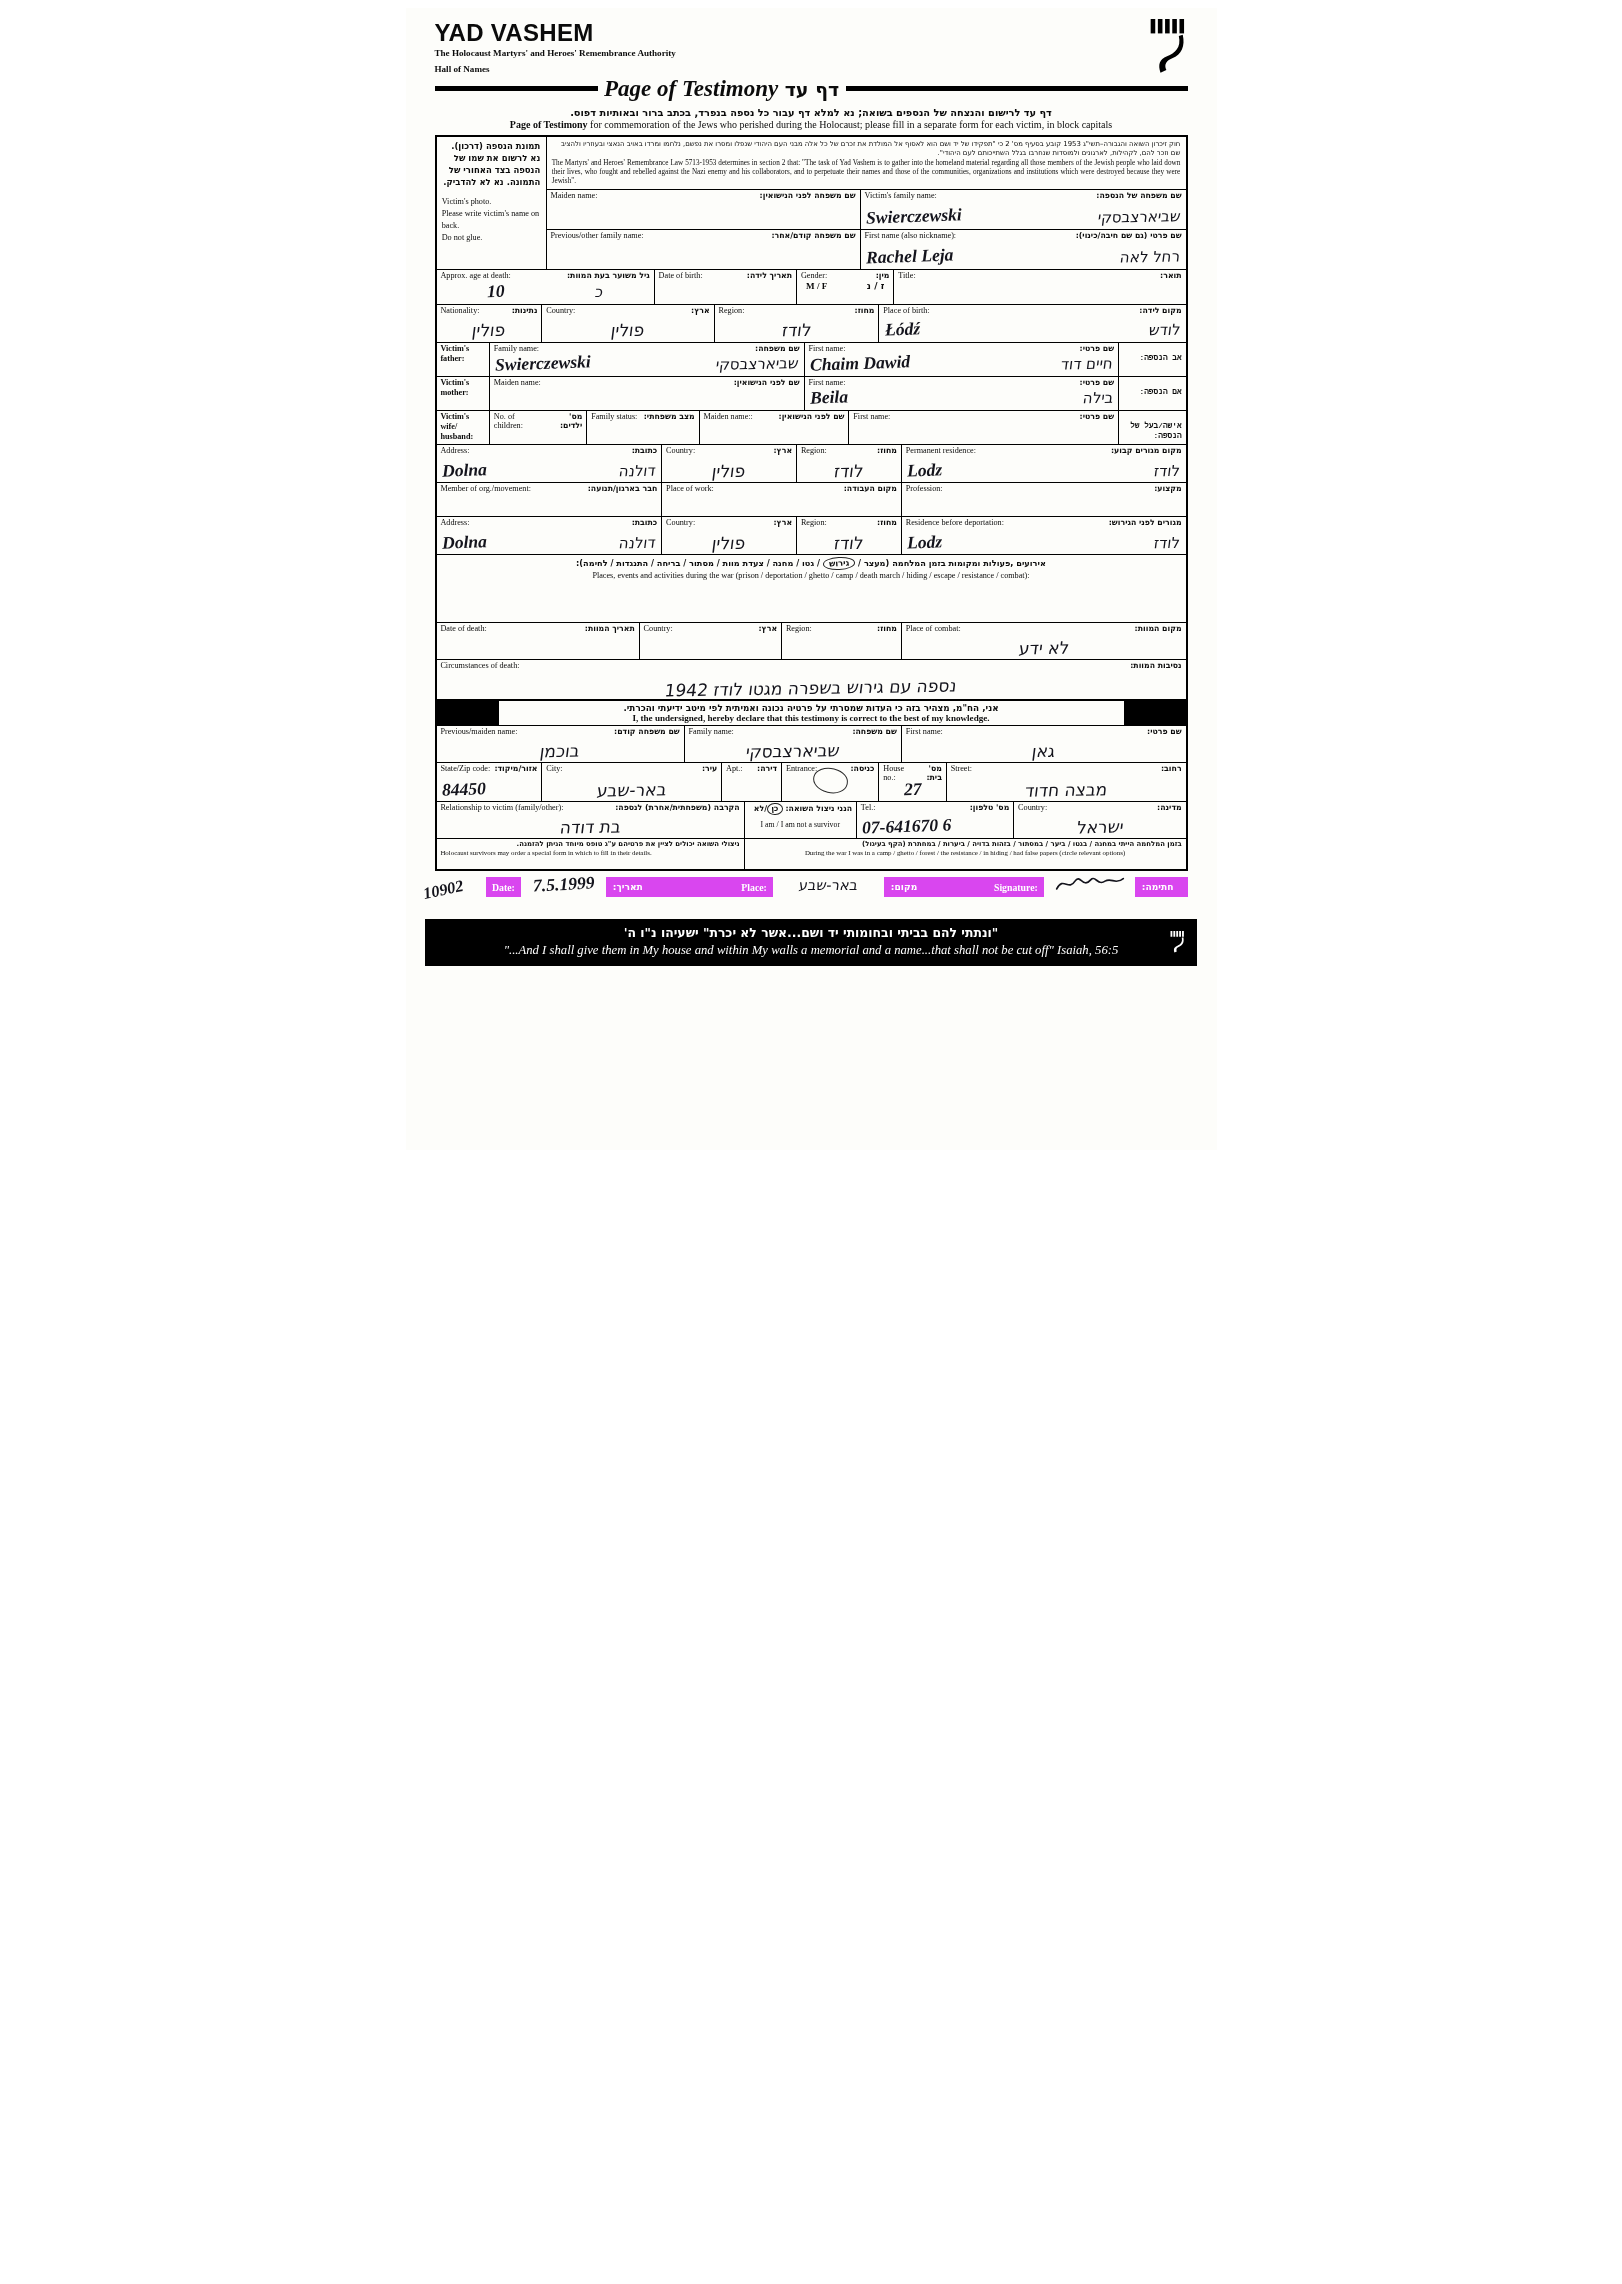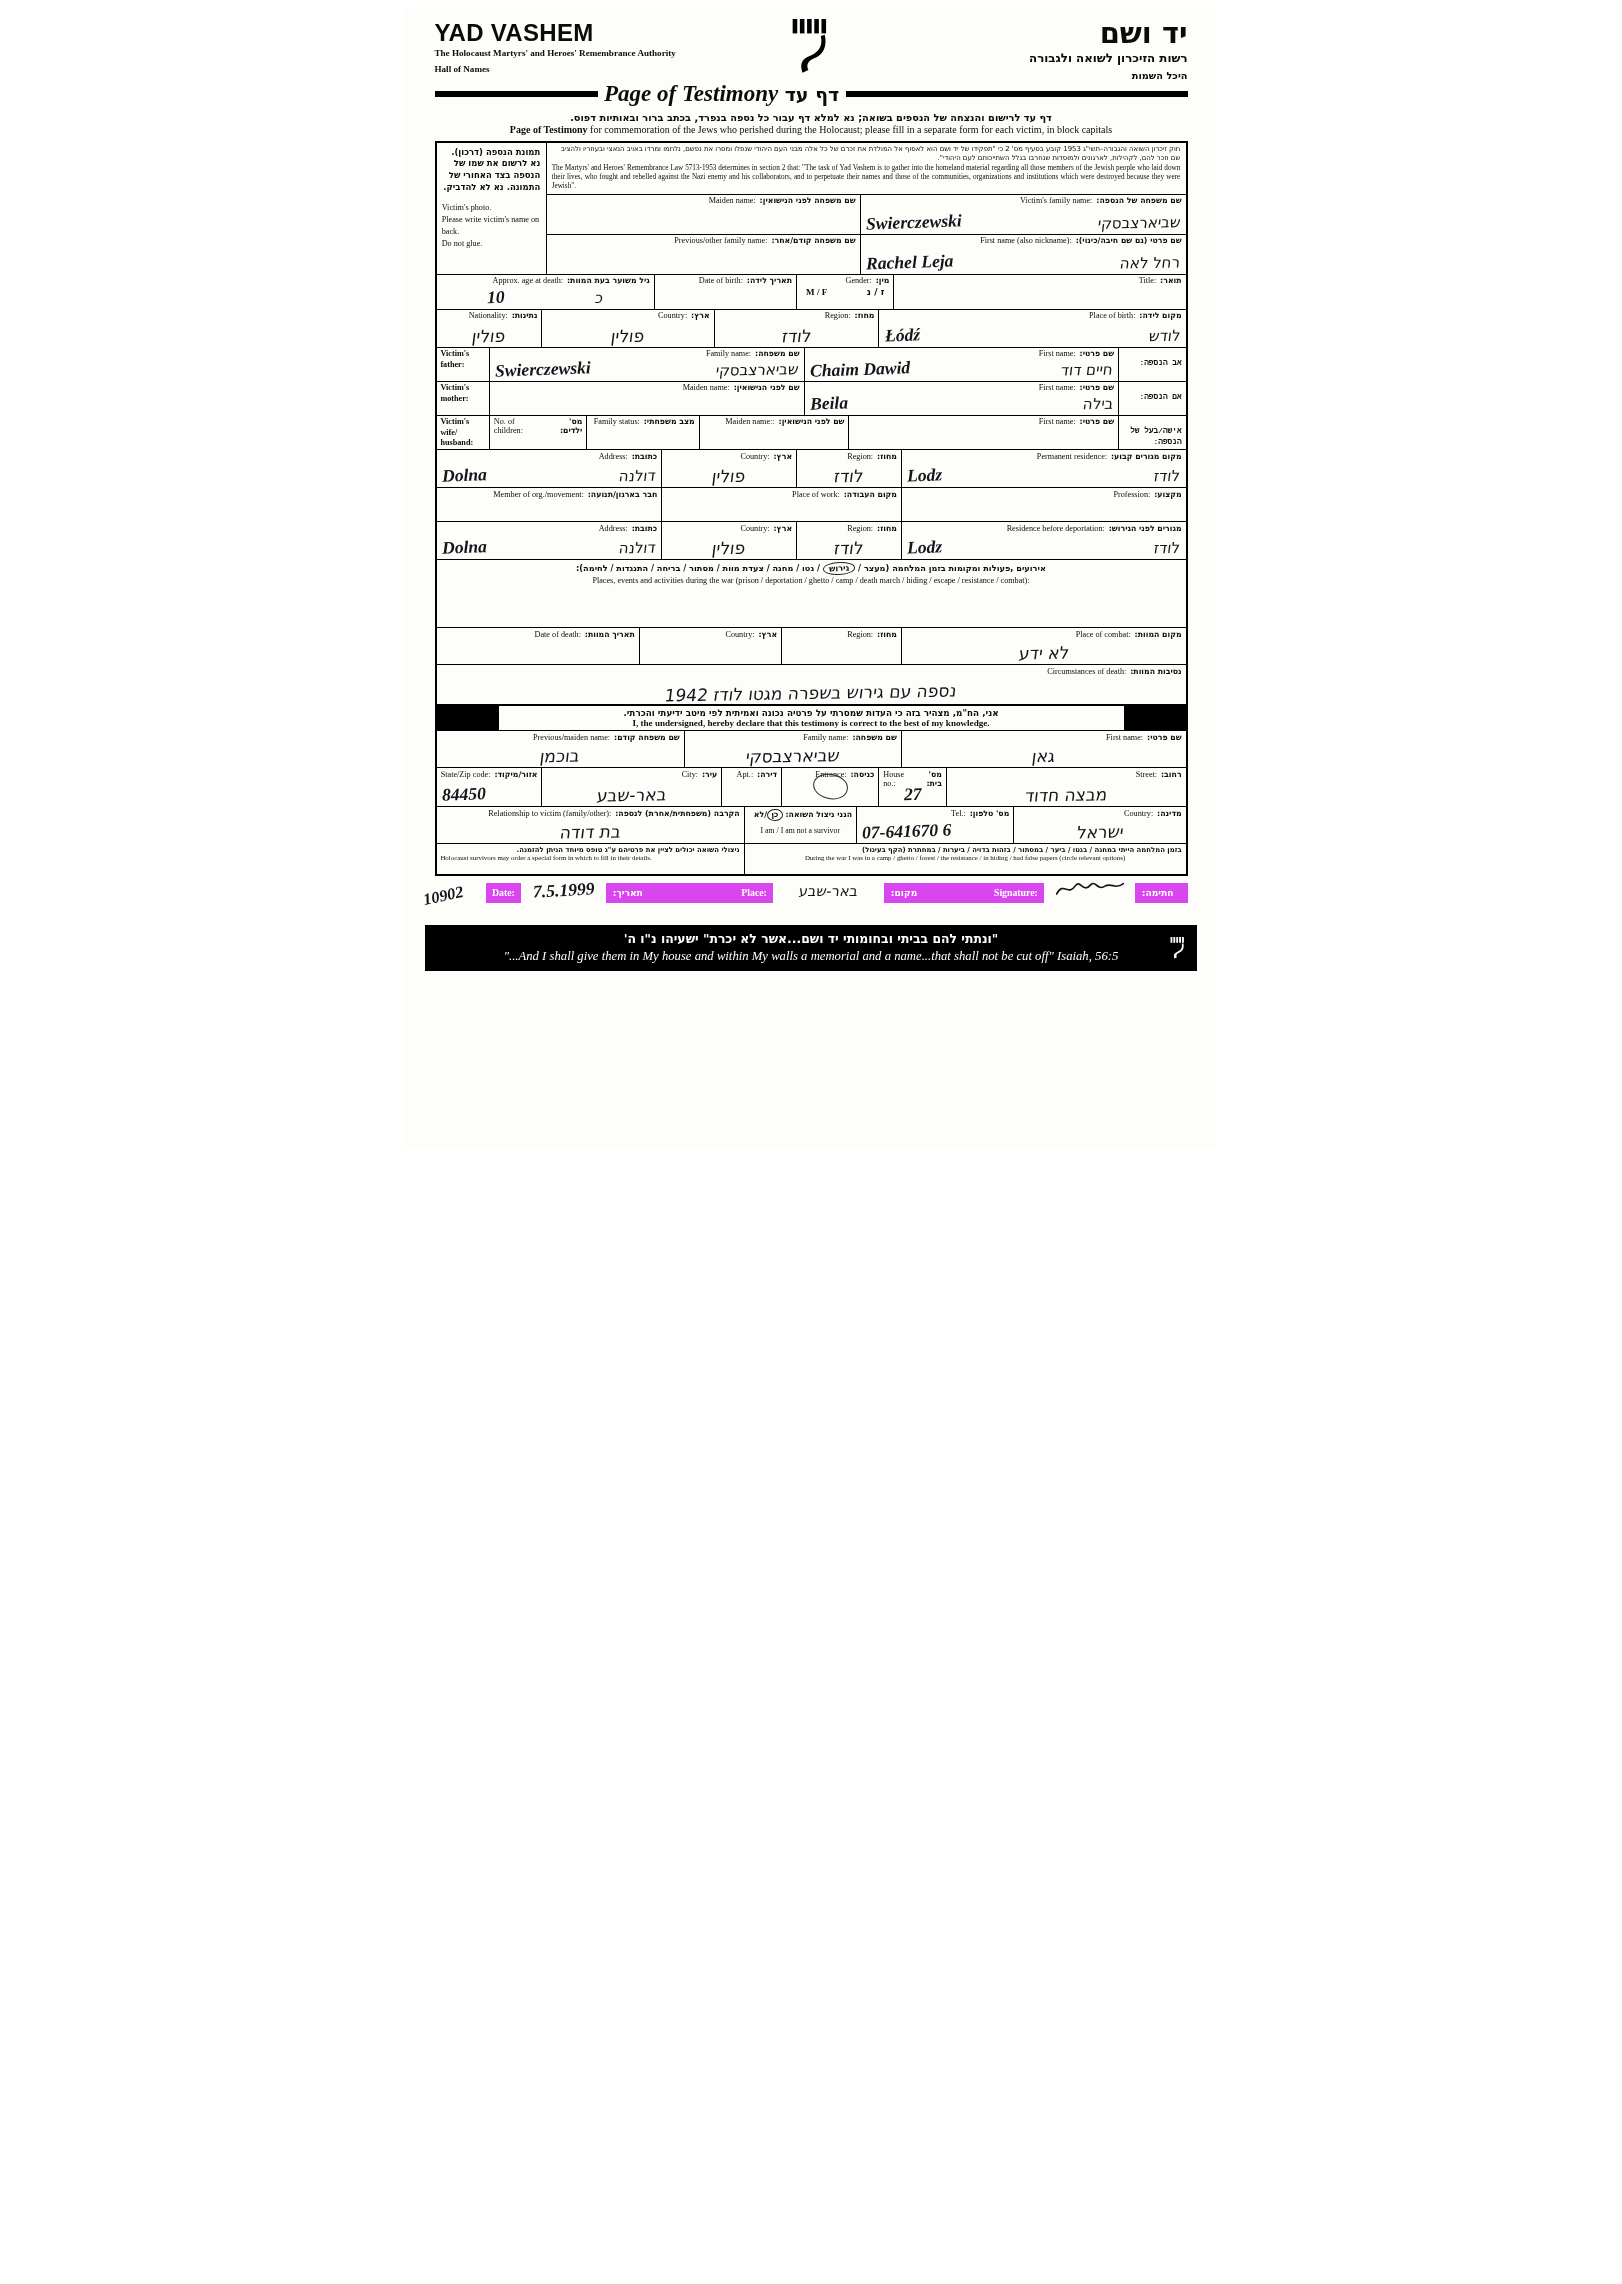--- a/index.html
+++ b/index.html
@@ -43,21 +43,21 @@
   .law-he{direction:rtl;font-family:"DejaVu Sans",sans-serif;font-size:6.9px;line-height:1.3}
   .law-en{font-size:7.2px;line-height:1.22;margin-top:1.3px;text-align:justify}
   .names-row{display:flex;border-bottom:1.3px solid #000}
   .names-row.last{border-bottom:none}
   .ncell{position:relative;padding:1.3px 3.9px;min-height:39px}
   .ncell+.ncell{border-left:1.3px solid #000}
 
   .frow{display:flex;border-top:1.3px solid #000;position:relative}
   .fcell{position:relative;padding:1.3px 3.9px}
   .fcell+.fcell{border-left:1.3px solid #000}
-  .lab{display:flex;justify-content:flex-end;align-items:flex-start;gap:3.9px}
+  .lab{display:flex;justify-content:space-between;align-items:flex-start;gap:3.9px}
   .len{font-size:8.2px}
   .lhe{font-family:"DejaVu Sans",sans-serif;font-weight:bold;font-size:7.8px;direction:rtl}
   .rowlabel{font-weight:bold;font-size:8.2px;line-height:1.25;display:block}
   .sidelabel{font-family:Liberation Mono, monospace;font-weight:bold;font-size:7.8px;direction:rtl;text-align:right;line-height:1.3;padding-top:9px}
 
   .val{position:absolute;left:5.2px;right:5.2px;bottom:1.3px;display:flex;justify-content:space-between;align-items:baseline;pointer-events:none}
   .val.center{justify-content:center}
   .val.around{justify-content:space-around}
   .hw-lat{font-family:"Liberation Serif",serif;font-style:italic;font-weight:bold;font-size:17.6px;color:#14141c;transform:rotate(-2deg);white-space:nowrap}
   .hw-he{font-family:"DejaVu Sans",sans-serif;font-size:15px;color:#14141c;direction:rtl;transform:skewX(-8deg) rotate(-1deg);white-space:nowrap}
@@ -127,25 +127,20 @@
         <g fill="#000">
           <rect x="1" y="0" width="7" height="22"></rect>
             <rect x="12" y="0" width="7" height="22"></rect>
           <rect x="23" y="0" width="7" height="22"></rect>
             <rect x="34" y="0" width="7" height="22"></rect>
           <rect x="45" y="0" width="7" height="22"></rect>
           <path d="M44 26 C48 44 38 52 26 57 C14 62 12 70 16 82 L25 78 C21 69 25 64 34 60 C48 54 54 42 50 24 Z"></path>
         </g>
       </svg>
     </div>
-    <div class="h-right">
-      <div class="brand-he">יד ושם</div>
-      <div class="sub-he">רשות הזיכרון לשואה ולגבורה</div>
-      <div class="hall-he">היכל השמות</div>
-    </div>
   </div>
 
   <div class="title-row">
     <div class="tbar left"></div>
     <div class="title-en">Page of Testimony</div>
     <div class="title-he">דף עד</div>
     <div class="tbar right"></div>
   </div>
 
   <div class="intro">

